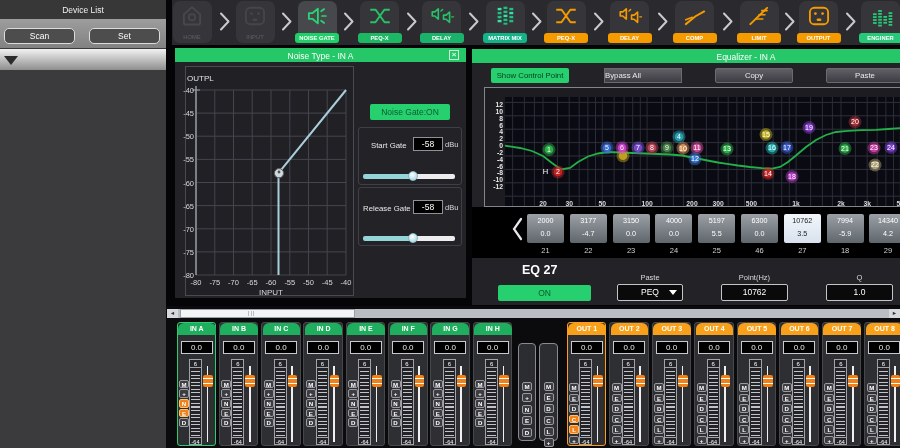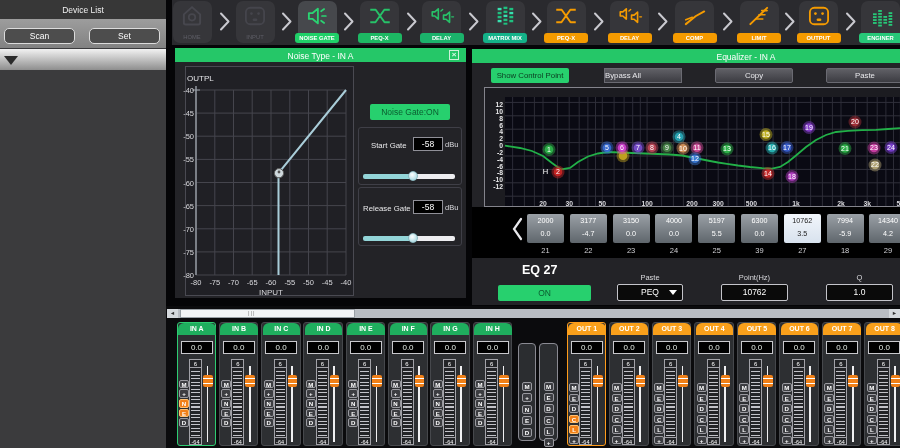--- a/index.html
+++ b/index.html
@@ -394,21 +394,21 @@
       <div class="t" style="left:55.0px;top:197px;width:37px;text-align:center;color:#d0d0d4;font-size:7.5px;">21</div>
       <div class="abs" style="left:97.8px;top:165px;width:37px;height:29px;border-radius:2px;background:linear-gradient(#9aa0a6,#5f666c);color:#fff;font-size:7.2px;text-align:center;line-height:1.75;padding-top:1px;">3177<br>-4.7</div>
       <div class="t" style="left:97.8px;top:197px;width:37px;text-align:center;color:#d0d0d4;font-size:7.5px;">22</div>
       <div class="abs" style="left:140.6px;top:165px;width:37px;height:29px;border-radius:2px;background:linear-gradient(#9aa0a6,#5f666c);color:#fff;font-size:7.2px;text-align:center;line-height:1.75;padding-top:1px;">3150<br>0.0</div>
       <div class="t" style="left:140.6px;top:197px;width:37px;text-align:center;color:#d0d0d4;font-size:7.5px;">23</div>
       <div class="abs" style="left:183.4px;top:165px;width:37px;height:29px;border-radius:2px;background:linear-gradient(#9aa0a6,#5f666c);color:#fff;font-size:7.2px;text-align:center;line-height:1.75;padding-top:1px;">4000<br>0.0</div>
       <div class="t" style="left:183.4px;top:197px;width:37px;text-align:center;color:#d0d0d4;font-size:7.5px;">24</div>
       <div class="abs" style="left:226.2px;top:165px;width:37px;height:29px;border-radius:2px;background:linear-gradient(#9aa0a6,#5f666c);color:#fff;font-size:7.2px;text-align:center;line-height:1.75;padding-top:1px;">5197<br>5.5</div>
       <div class="t" style="left:226.2px;top:197px;width:37px;text-align:center;color:#d0d0d4;font-size:7.5px;">25</div>
       <div class="abs" style="left:269.0px;top:165px;width:37px;height:29px;border-radius:2px;background:linear-gradient(#9aa0a6,#5f666c);color:#fff;font-size:7.2px;text-align:center;line-height:1.75;padding-top:1px;">6300<br>0.0</div>
-      <div class="t" style="left:269.0px;top:197px;width:37px;text-align:center;color:#d0d0d4;font-size:7.5px;">39</div>
+      <div class="t" style="left:269.0px;top:197px;width:37px;text-align:center;color:#d0d0d4;font-size:7.5px;">46</div>
       <div class="abs" style="left:311.8px;top:165px;width:37px;height:29px;border-radius:2px;background:linear-gradient(#f2f6fb,#d8e2ee);color:#1a1a1a;font-size:7.2px;text-align:center;line-height:1.75;padding-top:1px;">10762<br>3.5</div>
       <div class="t" style="left:311.8px;top:197px;width:37px;text-align:center;color:#d0d0d4;font-size:7.5px;">27</div>
       <div class="abs" style="left:354.6px;top:165px;width:37px;height:29px;border-radius:2px;background:linear-gradient(#9aa0a6,#5f666c);color:#fff;font-size:7.2px;text-align:center;line-height:1.75;padding-top:1px;">7994<br>-5.9</div>
       <div class="t" style="left:354.6px;top:197px;width:37px;text-align:center;color:#d0d0d4;font-size:7.5px;">18</div>
       <div class="abs" style="left:397.4px;top:165px;width:37px;height:29px;border-radius:2px;background:linear-gradient(#9aa0a6,#5f666c);color:#fff;font-size:7.2px;text-align:center;line-height:1.75;padding-top:1px;">14340<br>4.2</div>
       <div class="t" style="left:397.4px;top:197px;width:37px;text-align:center;color:#d0d0d4;font-size:7.5px;">29</div>
       <div class="t" style="left:50px;top:214px;color:#fff;font-size:12.5px;font-weight:bold;">EQ 27</div>
       <div class="abs" style="left:26px;top:236px;width:93px;height:16px;background:#27d06e;border-radius:2px;color:#0b5c30;font-size:8.5px;text-align:center;line-height:16px;">ON</div>
       <div class="t" style="left:145px;top:224px;width:66px;text-align:center;color:#d8d8dc;font-size:7.5px;">Paste</div>
       <div class="abs" style="left:145px;top:235px;width:66px;height:17px;background:#0a0a0a;border:1px solid #c4c4ca;border-radius:2px;color:#fff;font-size:8.5px;text-align:center;line-height:15px;">PEQ</div>

